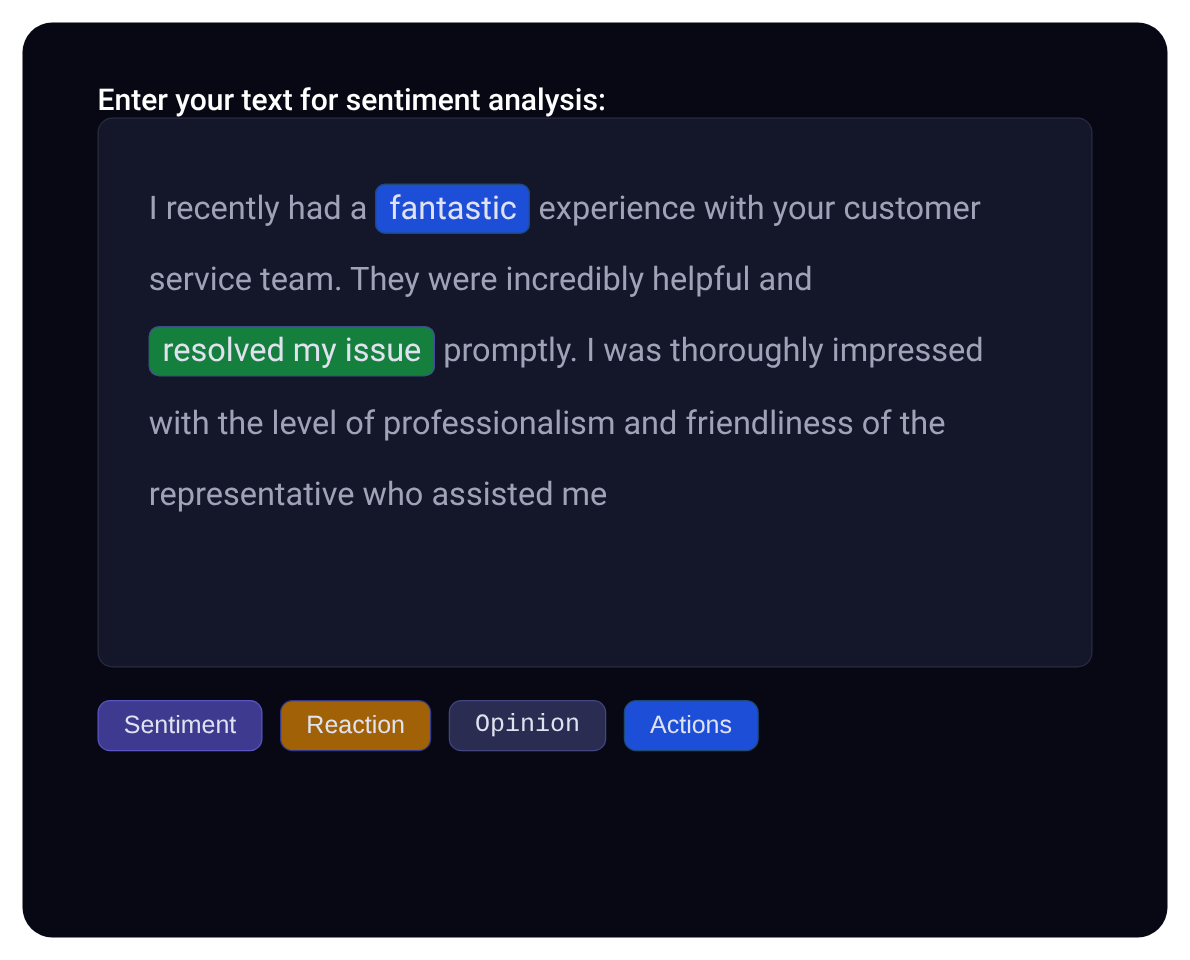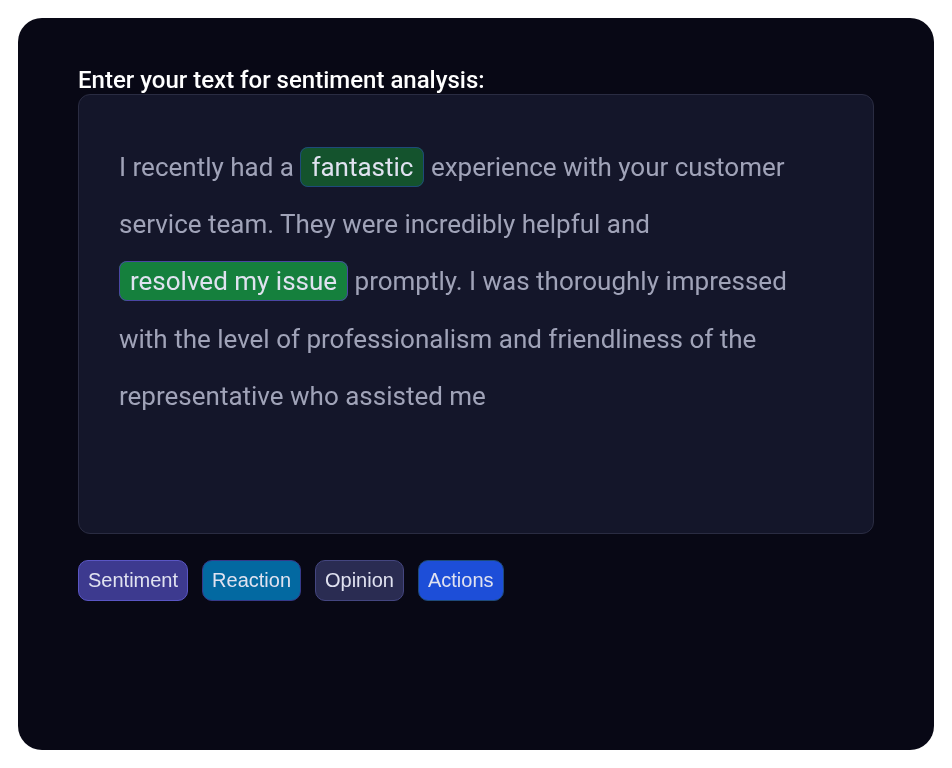--- a/index.html
+++ b/index.html
@@ -39,53 +39,54 @@
       line-height: 2.2;
       font-weight: 400;
     }
     .highlight {
       padding: 4px 10px;
       border-radius: 8px;
       color: #e0e2f0;
       white-space: nowrap;
     }
     .highlight-blue {
-      background: #14532d;
+      background: #1d4ed8;
       border: 1.5px solid #1e4a7a;
     }
     .highlight-purple {
       background: #15803d;
       border: 1.5px solid #4a46a3;
     }
     .button-row {
       display: flex;
       gap: 14px;
       margin-top: 26px;
     }
     .category-button {
-      padding: 8px 9px;
+      padding: 8px 20px;
       border-radius: 10px;
       font-size: 20px;
       font-weight: 400;
       color: #e0e2f0;
       cursor: pointer;
       border: 1.5px solid;
     }
     .btn-sentiment {
       background: #3d3a8f;
       border-color: #5a56c4;
     }
     .btn-reaction {
-      background: #0369a1;
+      background: #a16207;
       border-color: #363a8a;
       text-align: right;
     }
     .btn-opinion {
       background: #2a2c52;
       border-color: #444680;
+      font-family: Liberation Mono, monospace;
     }
     .btn-actions {
       background: #1d4ed8;
       border-color: #1e4a7a;
     }
   </style>
 </head>
 <body>
 
 <div class="app-container">

